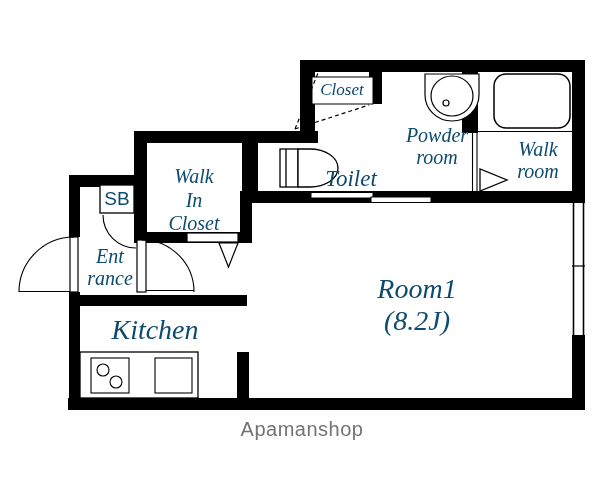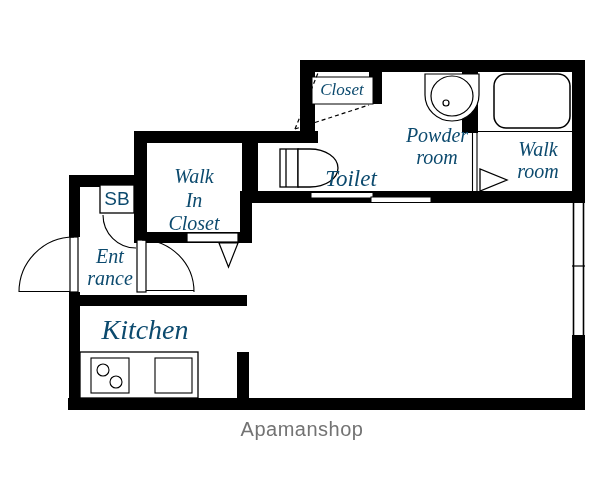--- a/index.html
+++ b/index.html
@@ -21,21 +21,21 @@
     line-height:1.12;
     white-space:nowrap;
   }
   .lbl-closet{left:342px;top:90px;font-size:17px;}
   .lbl-powder{left:437px;top:146px;font-size:20px;}
   .lbl-bath{left:538px;top:160px;font-size:20px;}
   .lbl-wic{left:194px;top:200px;font-size:20px;line-height:1.18;}
   .lbl-toilet{left:351px;top:179px;font-size:23px;}
   .lbl-sb{left:117px;top:199px;font-size:19px;font-style:normal;font-family:"Liberation Sans",sans-serif;}
   .lbl-entrance{left:110px;top:267px;font-size:20px;}
-  .lbl-kitchen{left:145px;top:330px;font-size:28px;}
+  .lbl-kitchen{left:155px;top:330px;font-size:28px;}
   .lbl-room1{left:417px;top:305px;font-size:28px;line-height:1.15;}
   .lbl-logo{
     left:302px;top:429px;font-size:20px;
     font-style:normal;font-family:"Liberation Sans",sans-serif;
     color:#737373;letter-spacing:0.5px;
   }
 </style>
 </head>
 <body>
 
@@ -155,16 +155,20 @@
 
   <div class="label lbl-sb">SB</div>
 
   <div class="label lbl-entrance">
     <span>Ent</span><br>
     <span>rance</span>
   </div>
 
   <div class="label lbl-kitchen">Kitchen</div>
 
+  <div class="label lbl-room1">
+    <span>Room1</span><br>
+    <span>(8.2J)</span>
+  </div>
 
   <div class="label lbl-logo">Apamanshop</div>
 
 </div>
 
 </body></html>

